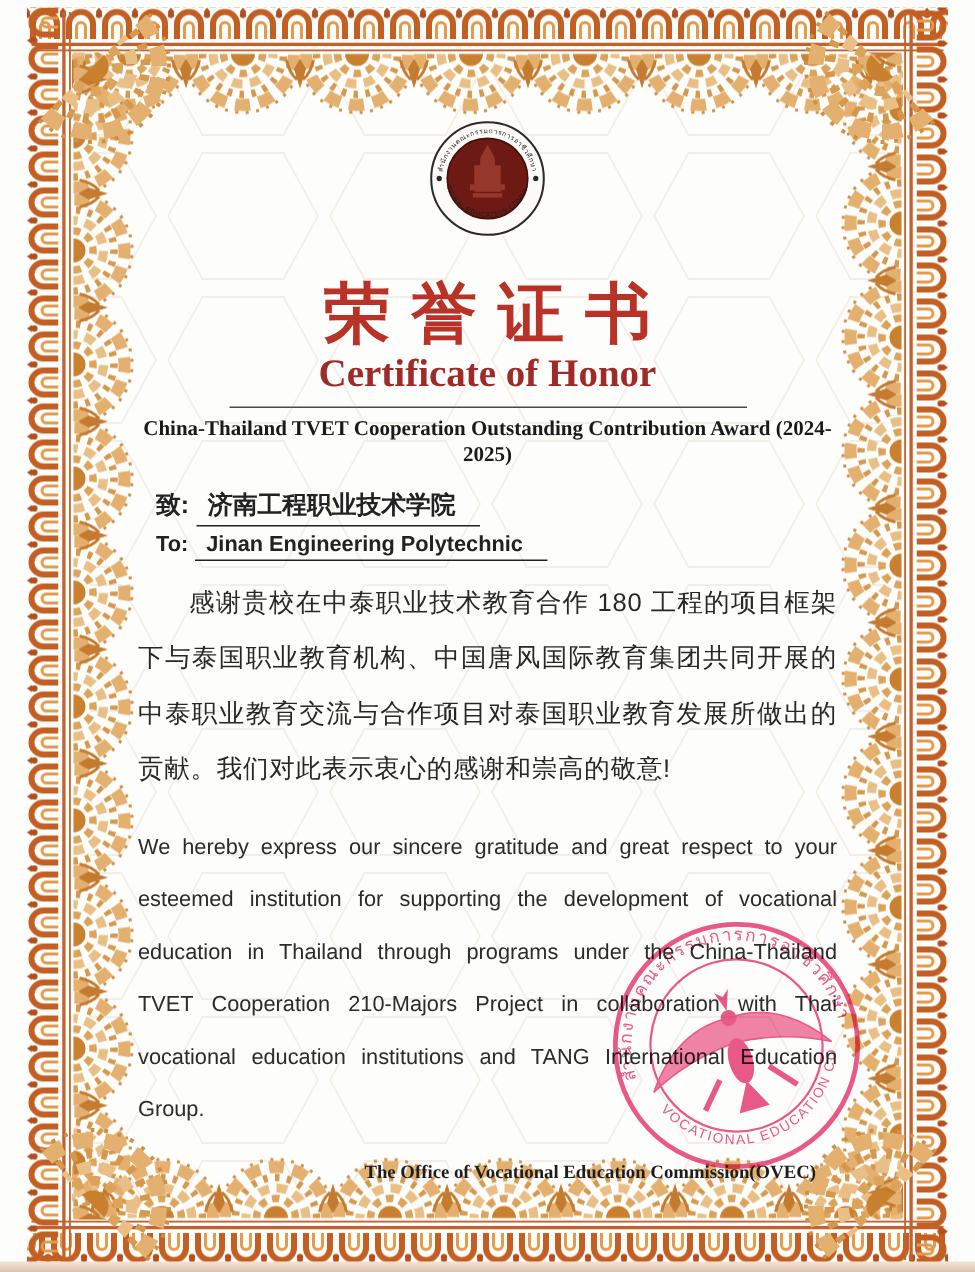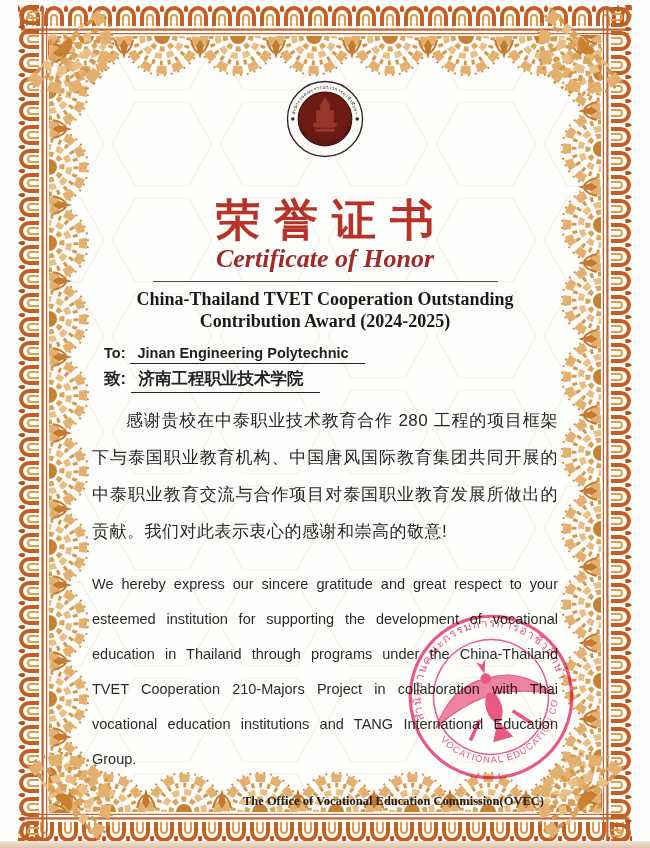--- a/index.html
+++ b/index.html
@@ -7,31 +7,31 @@
     position:relative;width:650px;height:848px;overflow:hidden;
     background:#fdfdfb;
     font-family:"Liberation Sans", sans-serif;
     color:#222;
   }
   .watermark{position:absolute;left:0;top:0;opacity:.55;}
   .border-svg{position:absolute;left:0;top:0;}
   .content{position:absolute;left:92px;right:92px;top:78px;bottom:36px;}
   .emblem{display:block;margin:2px auto 0;}
   .title-cn{
-    margin-top:37px;text-align:center;font-size:44px;line-height:1.12;
+    margin-top:27px;text-align:center;font-size:44px;line-height:1.12;
     font-weight:800;color:#b93227;letter-spacing:14px;padding-left:14px;
   }
   .title-en{
     margin-top:0px;text-align:center;font-size:26px;font-weight:700;
-    color:#9e2b28;font-family:"Liberation Serif", serif;line-height:1.15;font-style:italic;
+    color:#9e2b28;font-family:"Liberation Serif", serif;line-height:1.15;
   }
   .divider{width:345px;margin:7px auto 7px;border:0;border-top:1.6px solid #4a4a4a;}
   .award-cn{text-align:center;font-size:20px;font-weight:800;color:#111;line-height:1.2;}
   .award-en{
-    text-align:center;font-size:18px;font-weight:700;color:#1a1a1a;
+    text-align:center;font-size:14px;font-weight:700;color:#1a1a1a;
     font-family:"Liberation Serif", serif;margin-top:3px;line-height:1.2;
   }
   .recipient{margin-top:13px;padding-left:12px;}
   .recipient-line{margin-top:4px;font-weight:700;}
   .recipient-line.cn{font-size:16.5px;}
   .recipient-line.en{font-size:14.5px;}
   .recipient-name{
     display:inline-block;border-bottom:1.6px solid #222;
     padding:0 16px 2px 8px;
   }
@@ -163,31 +163,31 @@
     </svg>
 
     <div class="title-cn">荣誉证书</div>
     <div class="title-en">Certificate of Honor</div>
 
     <hr class="divider">
 
     <div class="award-en">China-Thailand TVET Cooperation Outstanding Contribution Award (2024-2025)</div>
 
     <div class="recipient">
+      <div class="recipient-line cn">
+        <span>致:</span>
+        <span class="recipient-name">济南工程职业技术学院</span>
+      </div>
       <div class="recipient-line en">
         <span>To:</span>
         <span class="recipient-name">Jinan Engineering Polytechnic</span>
       </div>
-      <div class="recipient-line cn">
-        <span>致:</span>
-        <span class="recipient-name">济南工程职业技术学院</span>
-      </div>
     </div>
 
-    <p class="body-cn">感谢贵校在中泰职业技术教育合作 280 工程的项目框架下与泰国职业教育机构、中国唐风国际教育集团共同开展的中泰职业教育交流与合作项目对泰国职业教育发展所做出的贡献。我们对此表示衷心的感谢和崇高的敬意!</p>
+    <p class="body-cn">感谢贵校在中泰职业技术教育合作 180 工程的项目框架下与泰国职业教育机构、中国唐风国际教育集团共同开展的中泰职业教育交流与合作项目对泰国职业教育发展所做出的贡献。我们对此表示衷心的感谢和崇高的敬意!</p>
     <p class="body-en">We hereby express our sincere gratitude and great respect to your esteemed institution for supporting the development of vocational education in Thailand through programs under the China-Thailand TVET Cooperation 210-Majors Project in collaboration with Thai vocational education institutions and TANG International Education Group.</p>
 
     <div class="signature">
       <div class="sig-org-en">The Office of Vocational Education Commission(OVEC)</div>
 
     </div>
 
     <svg class="stamp" width="170" height="170" viewBox="0 0 160 160">
       <defs>
         <path id="stampTop" d="M 14,80 A 66,66 0 1 1 146,80" fill="none"></path>

